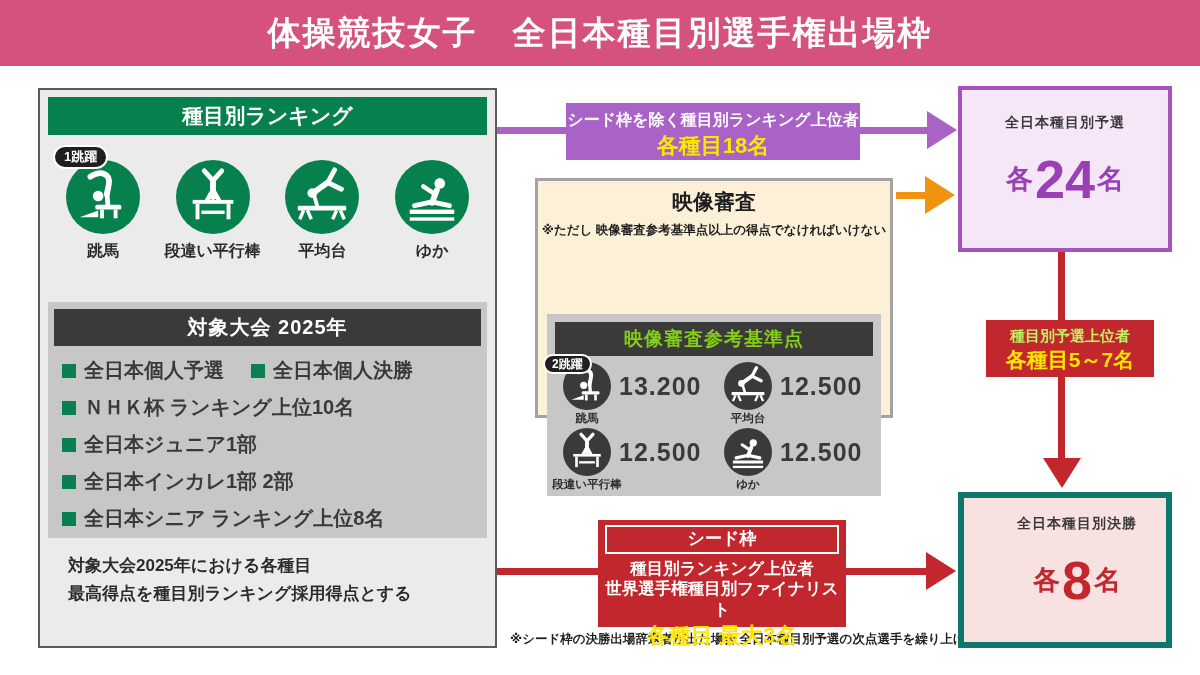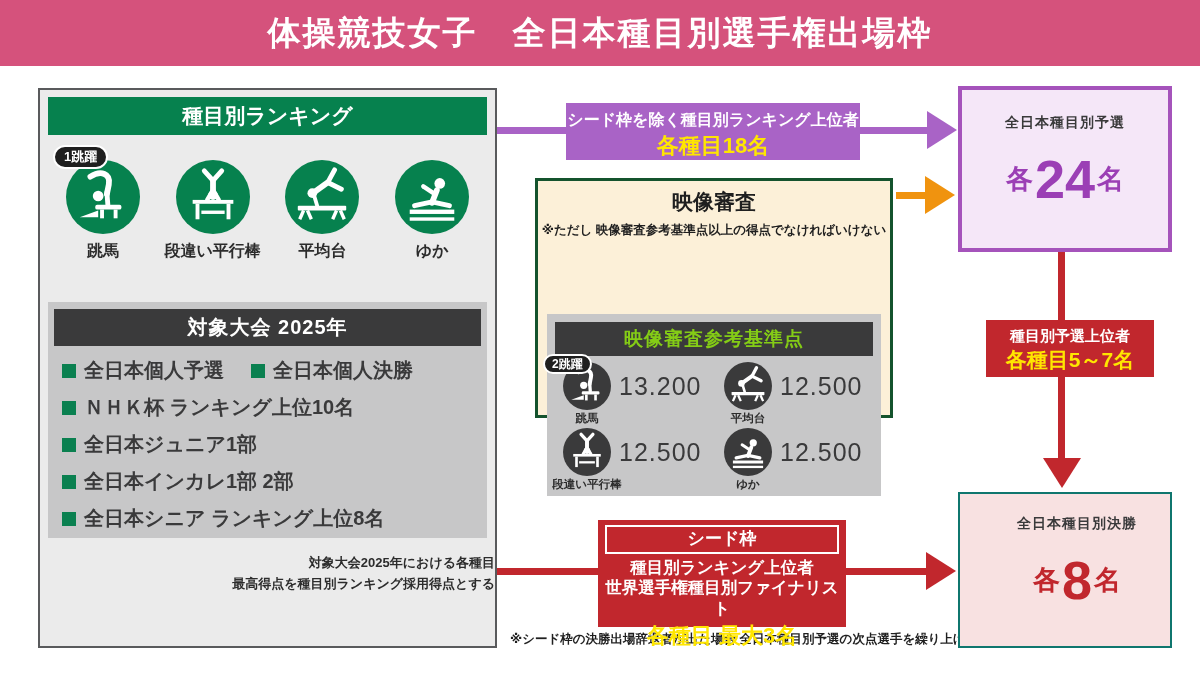--- a/index.html
+++ b/index.html
@@ -29,49 +29,49 @@
   .app-label { margin-top:7px; font-size:16px; font-weight:bold; color:#2c2c2c; white-space:nowrap; }
 
   .target-box { position:absolute; left:8px; top:212px; width:439px; height:236px; background:#c7c7c8; }
   .target-header { margin:7px 6px 4px; height:37px; background:#3a3a3b; color:#fff; font-size:20px;
     font-weight:bold; display:flex; align-items:center; justify-content:center; letter-spacing:1px; }
   .target-list { display:flex; flex-wrap:wrap; padding:2px 14px 0; }
   .li { display:flex; align-items:center; font-size:20px; font-weight:bold; color:#3a3a3b; height:37px; white-space:nowrap; }
   .li .bullet { width:14px; height:14px; background:#0a8050; margin-right:8px; flex:none; }
   .li-half1 { width:46%; } .li-half2 { width:54%; } .li-full { width:100%; }
 
-  .rp-footnote { position:absolute; left:0; top:462px; width:100%; text-align:right;
-    font-size:13px; font-weight:bold; color:#2c2c2c; line-height:1.65; }
+  .rp-footnote { position:absolute; left:0; top:462px; width:100%; text-align:left;
+    font-size:17px; font-weight:bold; color:#2c2c2c; line-height:1.65;padding-left:28px; }
 
   
   .video-panel { position:absolute; left:535px; top:178px; width:358px; height:240px;
-    background:#fcf0d8; border:3px solid #14532d; }
+    background:#fcf0d8; border:3px solid #a3a3a3; }
   .vp-title { text-align:center; font-size:21px; font-weight:bold; color:#1f1f1f; margin-top:7px; }
   .vp-highlight { margin:6px 9px 0; background:#f0930f; text-align:center; padding:6px 0 7px; }
   .vp-highlight .l1 { color:#fff; font-size:17px; font-weight:bold; }
   .vp-highlight .l2 { color:#ffe600; font-size:23px; font-weight:bold; margin-top:1px; }
   .vp-note { font-size:12.5px; font-weight:bold; color:#1f1f1f; text-align:center; margin-top:6px; white-space:nowrap; }
   .vp-standard { position:absolute; left:9px; top:133px; width:334px; height:182px; background:#c7c7c8; }
   .vps-header { margin:8px 8px 2px; height:34px; background:#3a3a3b; color:#84cc16; font-size:19px;
     font-weight:bold; display:flex; align-items:center; justify-content:center; letter-spacing:1px; }
   .score-grid { display:grid; grid-template-columns:1fr 1fr; padding:4px 4px 0 8px; }
   .score-cell { display:flex; align-items:flex-start; height:66px; }
   .score-fig { display:flex; flex-direction:column; align-items:center; width:64px; flex:none; }
   .score-circle { width:48px; height:48px; border-radius:50%; background:#3a3a3b;
     display:flex; align-items:center; justify-content:center; }
   .score-circle .picto { width:42px; height:42px; }
   .score-fig .flabel { font-size:11.5px; font-weight:bold; color:#2c2c2c; margin-top:1px; white-space:nowrap; }
-  .score-val { font-size:25px; font-weight:normal; color:#3a3a3b; margin-top:10px; letter-spacing:1px; }
+  .score-val { font-size:25px; font-weight:bold; color:#3a3a3b; margin-top:10px; letter-spacing:1px; }
   .vps-badge { left:-4px; top:40px; font-size:12px; padding:1px 7px; }
 
   
   .result-box { position:absolute; width:214px; display:flex; flex-direction:column;
     align-items:center; justify-content:center; }
   .qualifier-box { left:958px; top:86px; height:166px; background:#f5e7f8; border:4px solid #a553bb; }
-  .final-box { left:958px; top:492px; height:156px; background:#f8e1e1; border:2px solid #0f766e;padding-left:24px; }
+  .final-box { left:958px; top:492px; height:156px; background:#f8e1e1; border:6px solid #0f766e;padding-left:24px; }
   .result-title { font-size:14px; font-weight:bold; color:#3a3a3b; letter-spacing:1px; }
   .result-count { display:flex; align-items:center; margin-top:2px; }
   .count-sm { font-size:27px; font-weight:bold; }
   .count-big { font-size:54px; font-weight:bold; margin:14px 2px; }
   .purple-text { color:#9b3fb5; }
   .red-text { color:#c1272d; }
 
   
   .shaft { position:absolute; }
   .shaft-purple { left:497px; top:127px; width:437px; height:7px; background:#a963c6; }
@@ -86,25 +86,25 @@
   .shaft-red-h { left:497px; top:568px; width:431px; height:7px; background:#c1272d; }
   .head-red-h { position:absolute; left:926px; top:552px; width:0; height:0;
     border-top:19px solid transparent; border-bottom:19px solid transparent; border-left:30px solid #c1272d; }
 
   
   .flow-label { position:absolute; text-align:center; z-index:4; }
   .purple-label { left:566px; top:103px; width:294px; height:57px; background:#a963c6; padding-top:7px; }
   .purple-label .l1 { color:#fff; font-size:16px; font-weight:bold; }
   .purple-label .l2 { color:#ffe600; font-size:22px; font-weight:bold; }
   .redv-label { left:986px; top:320px; width:168px; height:57px; background:#c1272d; padding-top:7px; }
-  .redv-label .l1 { color:#ffffff; font-size:15px; font-weight:bold; }
+  .redv-label .l1 { color:#bef264; font-size:15px; font-weight:bold; }
   .redv-label .l2 { color:#ffe600; font-size:21px; font-weight:bold; }
   .seed-label { left:598px; top:520px; width:248px; height:107px; background:#c1272d; }
   .seed-tag { margin:5px 7px 4px; border:2px solid #fff; color:#fff; font-size:17px; font-weight:bold; line-height:1.45; }
-  .seed-label .l1 { color:#fff; font-size:16.5px; font-weight:bold; line-height:1.25;font-family:Liberation Serif, serif; }
+  .seed-label .l1 { color:#fff; font-size:16.5px; font-weight:bold; line-height:1.25; }
   .seed-label .l3 { color:#ffe600; font-size:22px; font-weight:bold; margin-top:1px; }
   .seed-note { position:absolute; left:510px; top:631px; font-size:12.5px; font-weight:bold; color:#1f1f1f; white-space:nowrap; }
 </style>
 </head>
 <body>
 
 <svg style="position:absolute;width:0;height:0" aria-hidden="true">
   <defs>
     <g id="pict-vault" fill="#fff" stroke="#fff">
       <polygon points="8,53 27,53 27,46" stroke="none"></polygon>

